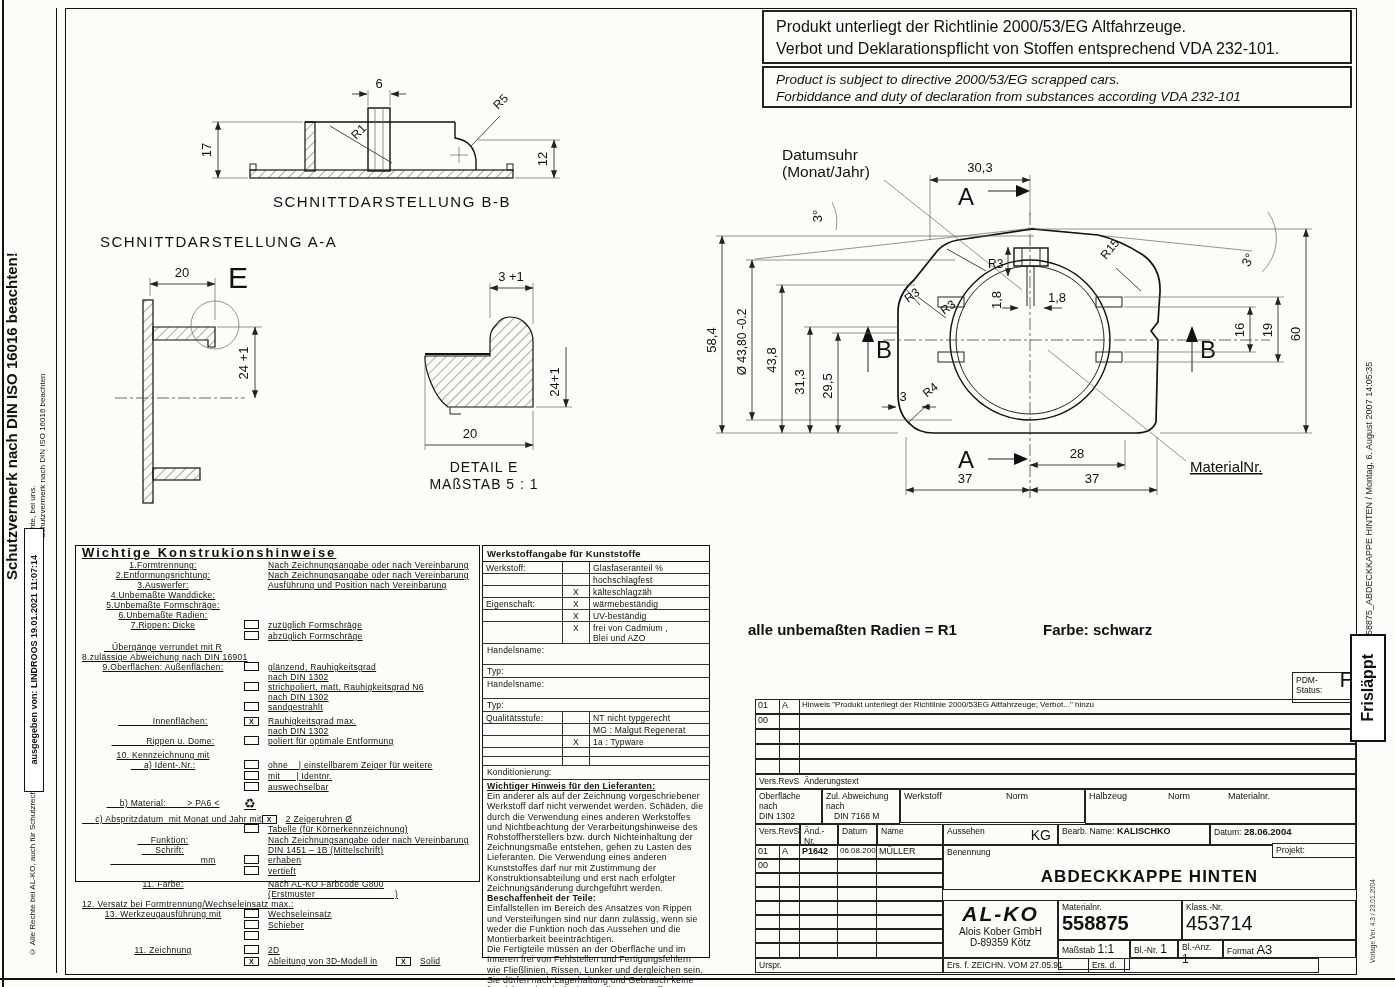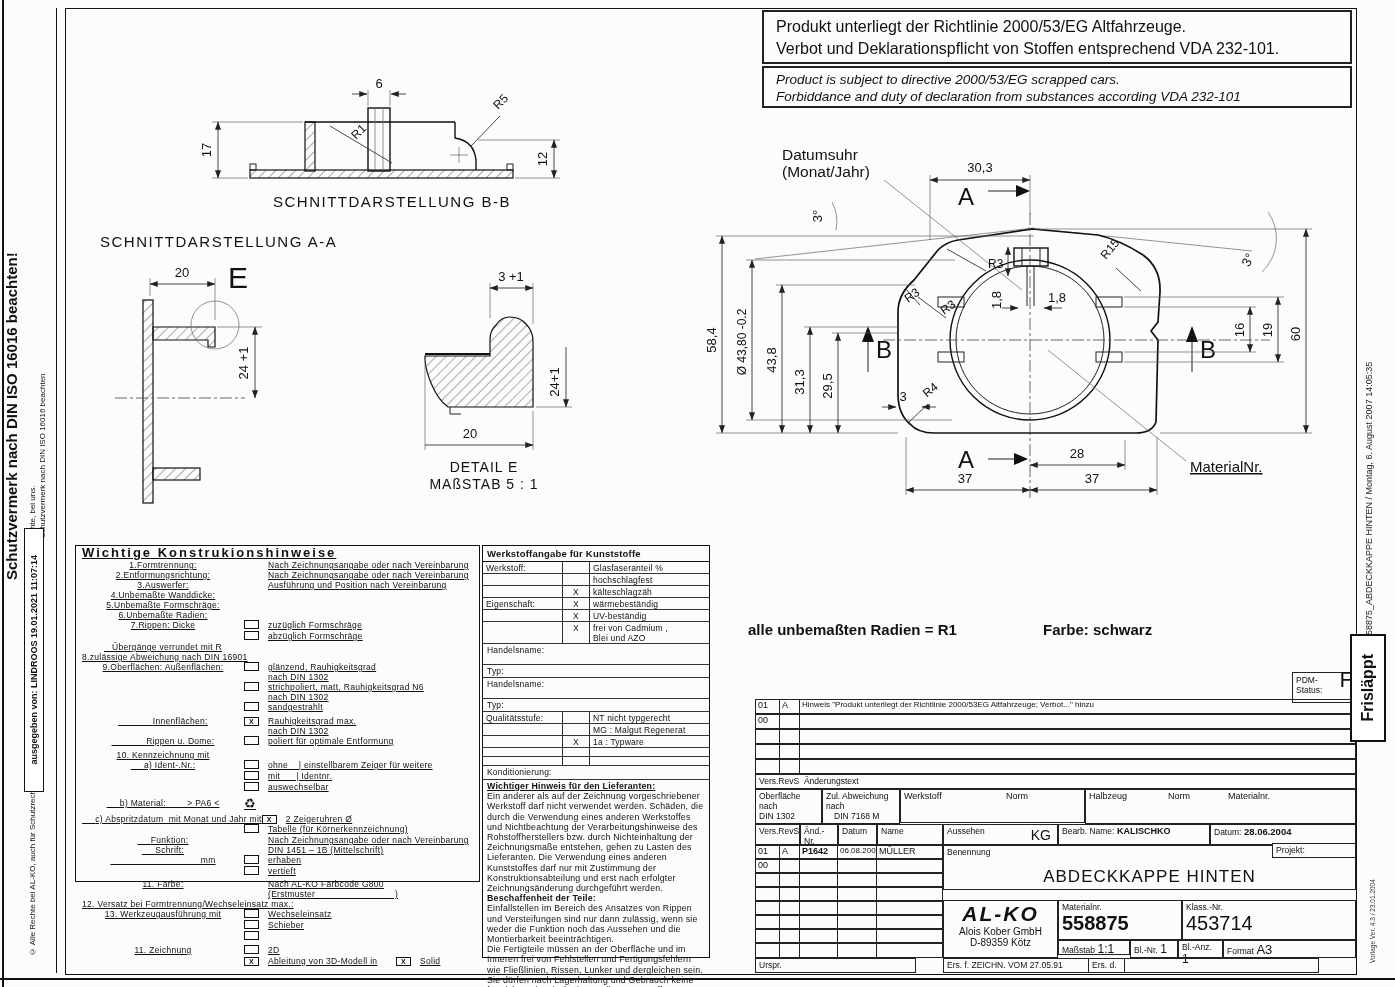--- a/index.html
+++ b/index.html
@@ -52,21 +52,21 @@
   .hint{padding:1px 4px;font-size:8.8px;line-height:10.2px;}
   .hint .ht{font-weight:bold;text-decoration:underline;}
   .hint .hs{font-weight:bold;}
   
   .tc{position:absolute;border:1px solid #222;box-sizing:border-box;font-size:9px;padding:1px 3px;}
   .noB{border:none;}
   .crow{display:flex;align-items:stretch;}
   .cc{border-right:1px solid #222;box-sizing:border-box;padding:0 2px;overflow:hidden;}
   .lab{font-size:8.5px;color:#111;}
   .bold{font-weight:bold;}
-  .big17{font-size:17px;font-weight:normal;letter-spacing:1px;}
+  .big17{font-size:17px;font-weight:bold;letter-spacing:1px;}
   .logoT{font-size:21px;font-weight:bold;letter-spacing:2px;font-style:italic;}
   .num20{font-size:20px;font-weight:bold;}
   .num20b{font-size:20px;}
   
   .drawing{left:0;top:0;z-index:1;}
   .drawing .ol{fill:#fcfcfa;stroke:#111;stroke-width:1.7;stroke-linejoin:round;}
   .drawing .pc{fill:none;stroke:#111;stroke-width:1.4;}
   .drawing .ln{stroke:#222;stroke-width:1;fill:none;}
   .drawing .thin{stroke:#666;stroke-width:.7;fill:none;}
   .drawing .dim{stroke:#333;stroke-width:.9;fill:none;}
@@ -701,23 +701,23 @@
       <div style="font-size:10px">D-89359 Kötz</div>
     </div>
     <div class="abs tc" style="left:1058px;top:900px;width:124px;height:40px">
       <div class="lab">Materialnr.</div>
       <div class="num20">558875</div>
     </div>
     <div class="abs tc" style="left:1182px;top:900px;width:174px;height:40px">
       <div class="lab">Klass.-Nr.</div>
       <div class="num20b">453714</div>
     </div>
-    <div class="abs tc" style="left:1058px;top:940px;width:72px;height:15px"><span class="lab">Maßstab</span> <span style="font-size:12px">1:1</span></div>
+    <div class="abs tc" style="left:1058px;top:940px;width:72px;height:30px"><span class="lab">Maßstab</span> <span style="font-size:12px">1:1</span></div>
     <div class="abs tc" style="left:1130px;top:940px;width:48px;height:18px"><span class="lab">Bl.-Nr.</span> <span style="font-size:12px">1</span></div>
     <div class="abs tc" style="left:1178px;top:940px;width:45px;height:18px"><span class="lab">Bl.-Anz.</span> <span style="font-size:12px">1</span></div>
     <div class="abs tc" style="left:1223px;top:940px;width:133px;height:18px"><span class="lab">Format</span> <span style="font-size:13px">A3</span></div>
 
-    <div class="abs tc lab" style="left:755px;top:958px;width:161px;height:15px">Urspr.</div>
+    <div class="abs tc lab" style="left:755px;top:958px;width:188px;height:15px">Urspr.</div>
     <div class="abs tc lab" style="left:943px;top:958px;width:182px;height:15px">Ers. f. ZEICHN. VOM 27.05.91</div>
     <div class="abs tc lab" style="left:1088px;top:958px;width:231px;height:15px">Ers. d.</div>
   </div>
 
 </div>
 
 </body></html>

